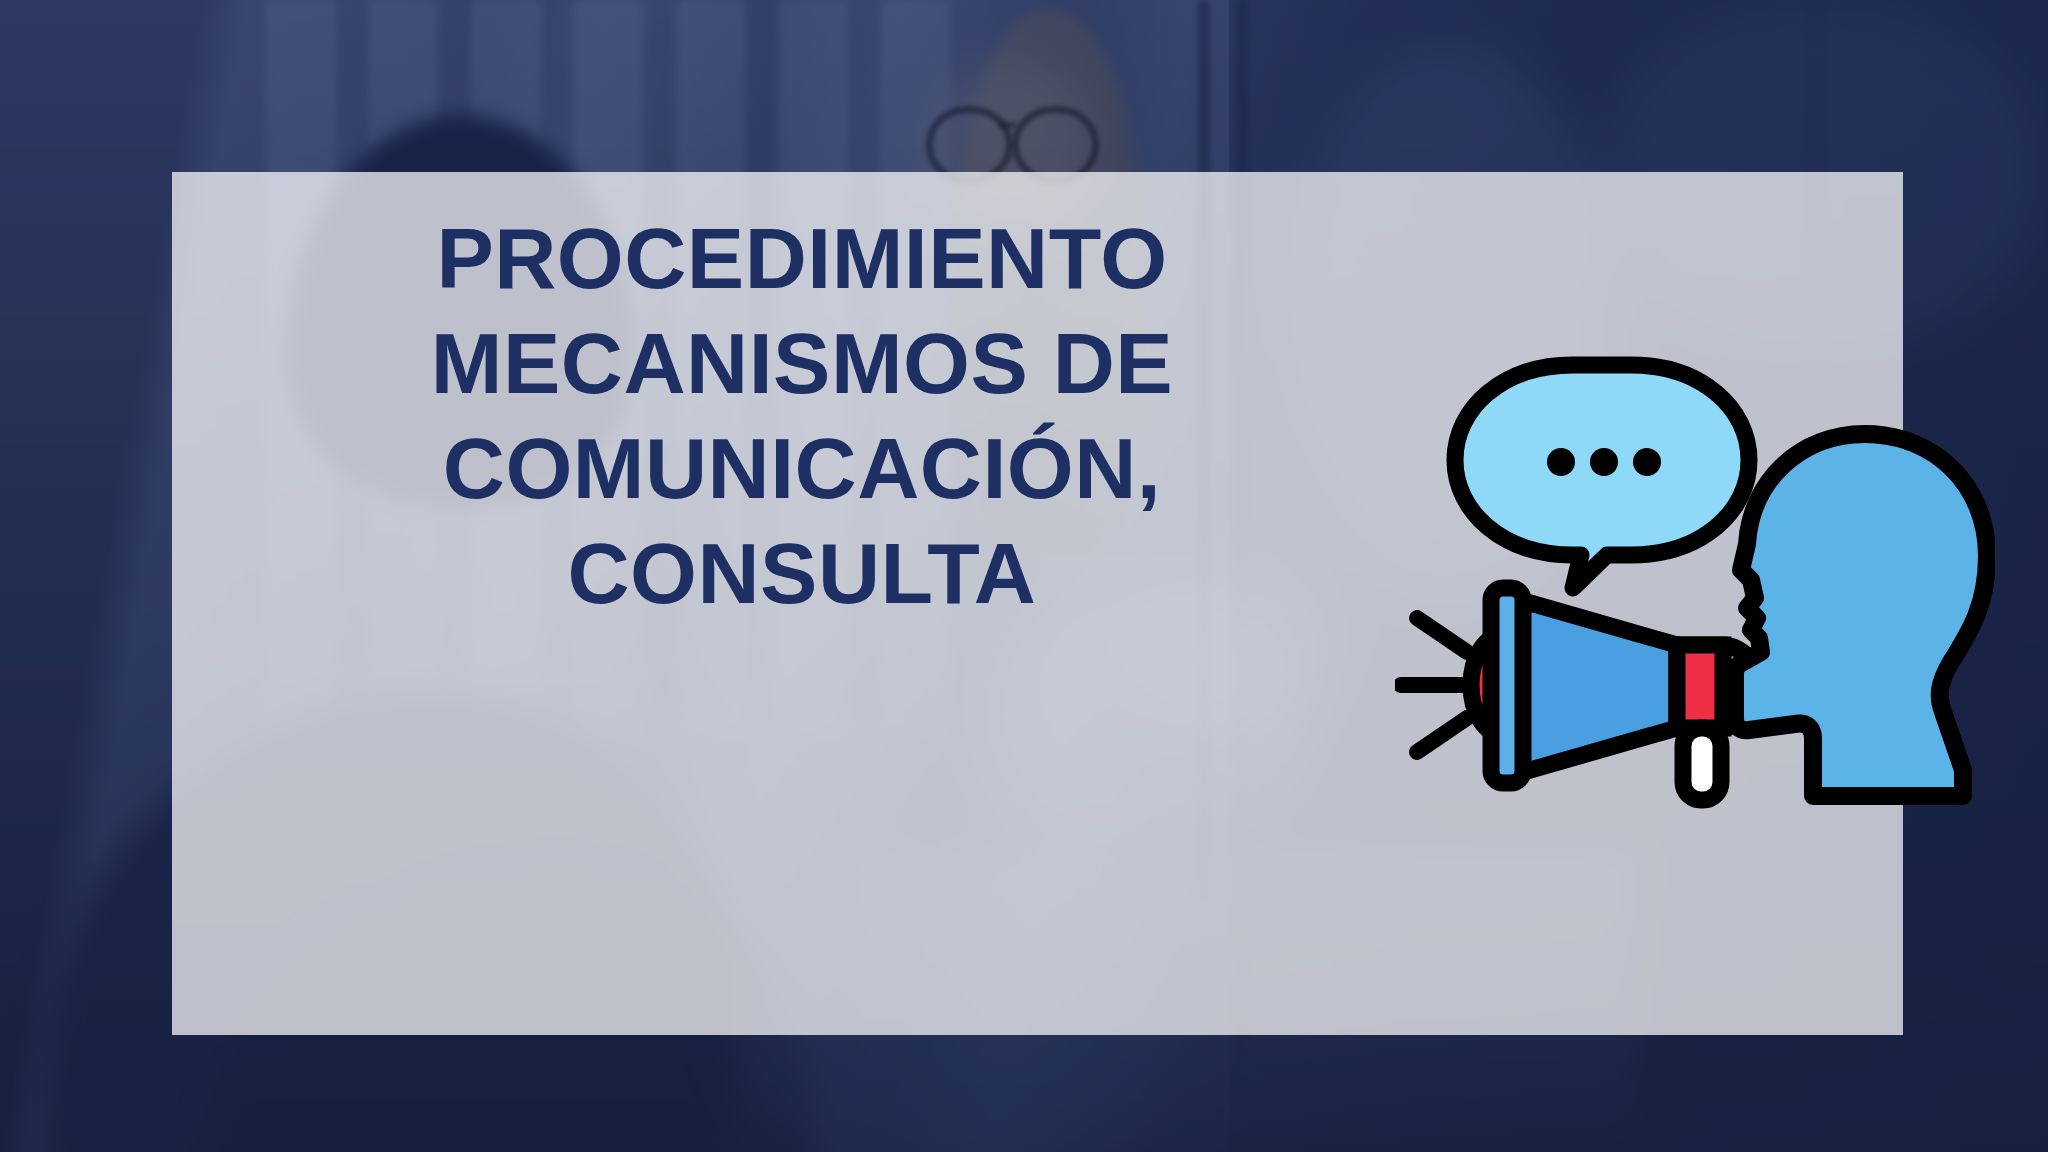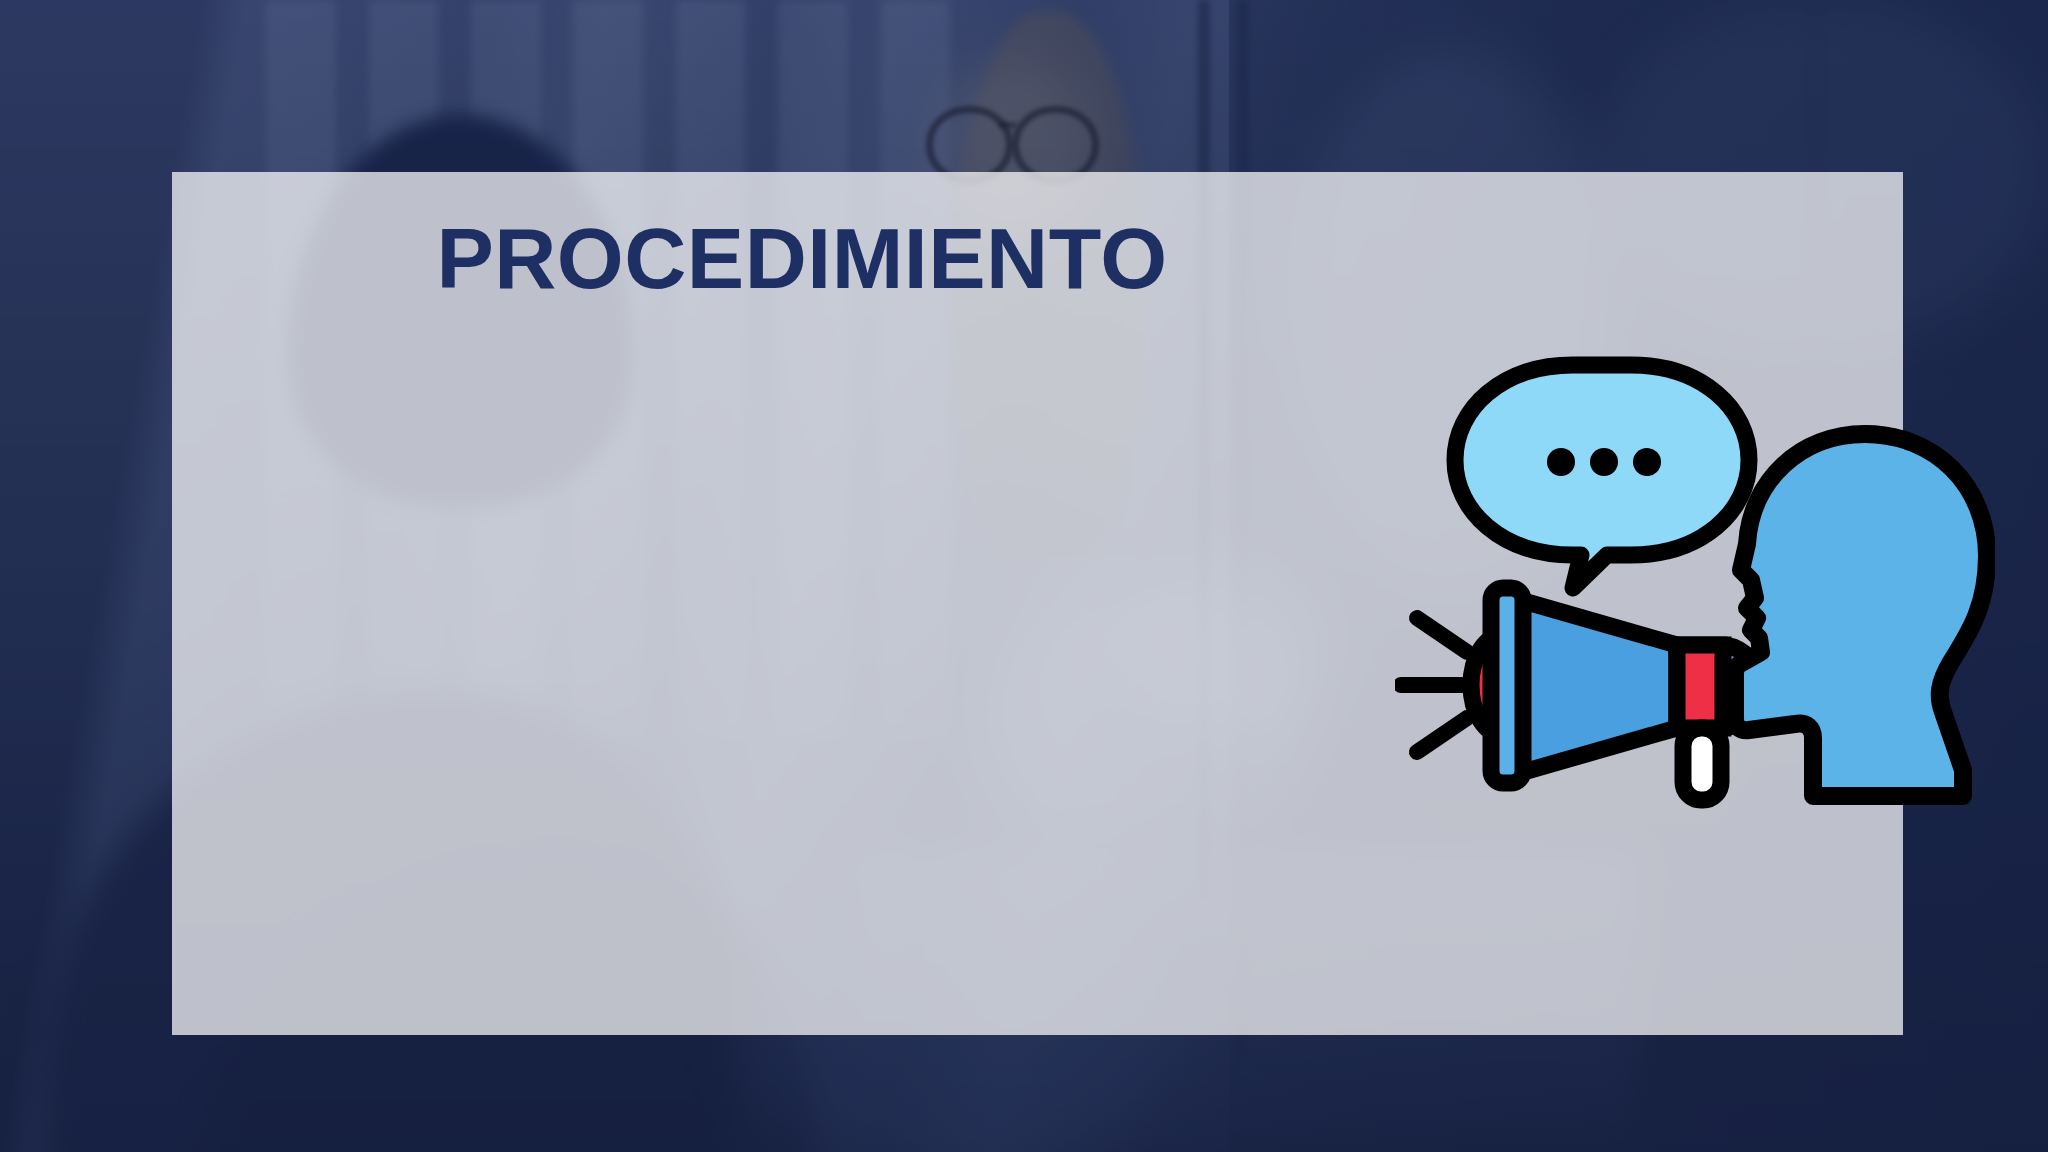--- a/index.html
+++ b/index.html
@@ -187,20 +187,23 @@
     <div class="photo-soft" style="left:36%;top:78%;width:22%;height:24%;background:rgba(90,114,160,0.30);"></div>
 
     <div class="photo-tint"></div>
     <div class="photo-tint2"></div>
   </div>
 
   <div class="panel"></div>
 
   <div class="title-block">
     <span class="title-line">PROCEDIMIENTO</span>
+    <span class="title-line">MECANISMOS DE</span>
+    <span class="title-line">COMUNICACIÓN,</span>
+    <span class="title-line">CONSULTA</span>
   </div>
 
   <div class="illustration">
     <svg viewBox="0 0 600 500" xmlns="http://www.w3.org/2000/svg">
 
       <g>
         <path d="M178 35
                  C 108 35 60 78 60 130
                  C 60 182 108 225 178 225
                  L 186 225

